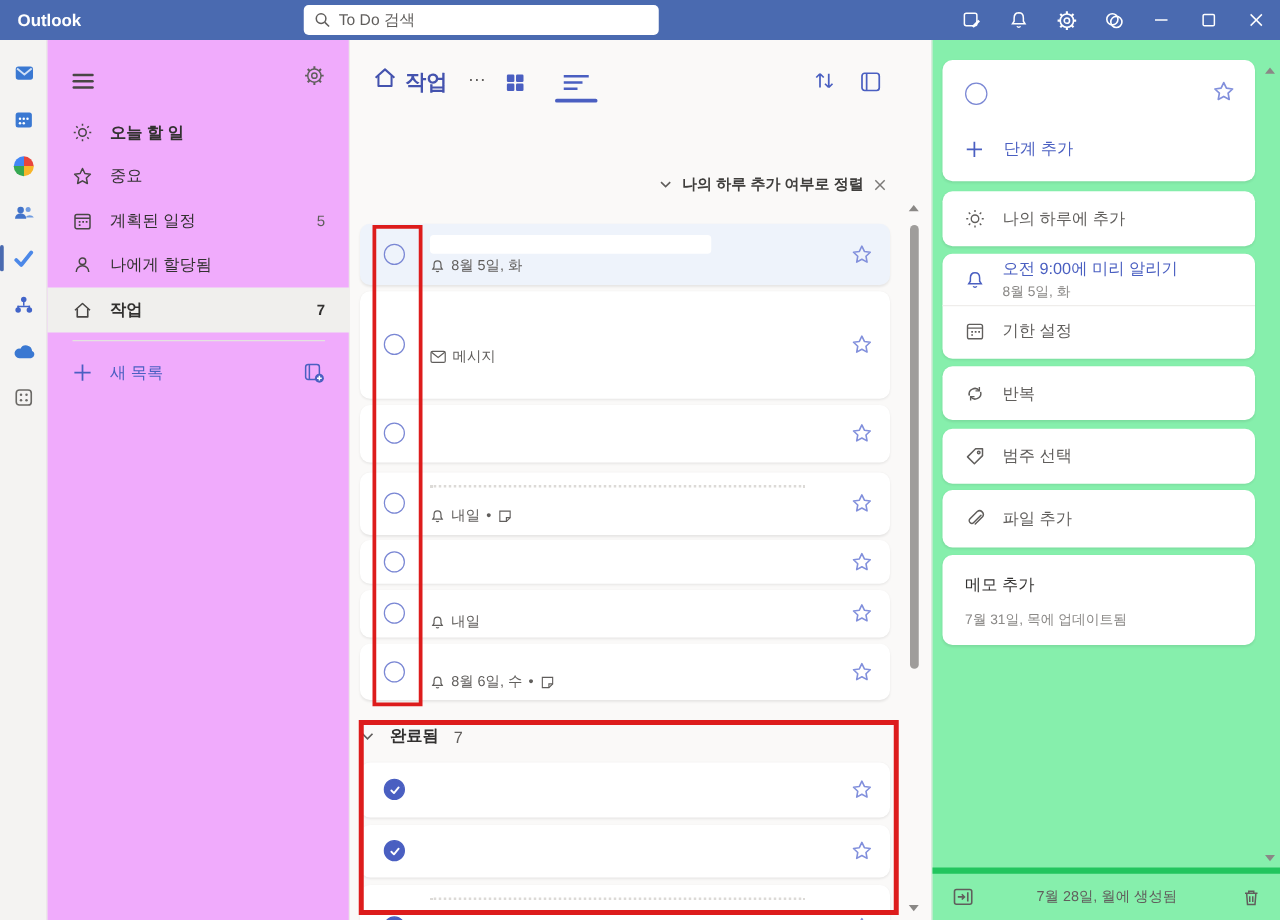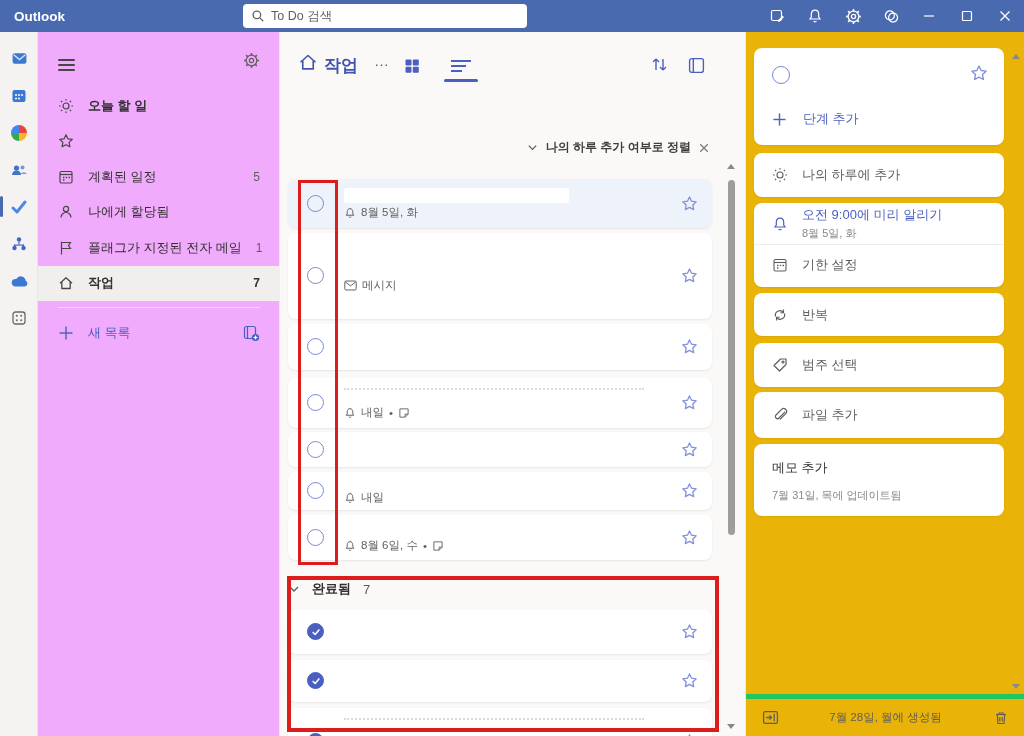--- a/index.html
+++ b/index.html
@@ -75,21 +75,21 @@
   .done-head .cnt { font-size:13px; color:#605e5c; }
 
   .scrollbar { position:absolute; left:444px; top:132px; width:14px; height:572px; }
   .sb-thumb { position:absolute; left:4px; top:16px; width:7px; height:355px; background:#9f9d9b; border-radius:4px; }
   .arr-up { width:0; height:0; border-left:4px solid transparent; border-right:4px solid transparent; border-bottom:5px solid #8a8886; }
   .arr-dn { width:0; height:0; border-left:4px solid transparent; border-right:4px solid transparent; border-top:5px solid #8a8886; }
 
   .anno { position:absolute; border:3px solid #dd1c1c; z-index:40; pointer-events:none; }
 
   
-  .detail { position:absolute; left:745px; top:32px; width:279px; height:704px; background:#eab308; border-left:1px solid #eceae8; }
+  .detail { position:absolute; left:745px; top:32px; width:279px; height:704px; background:#86efac; border-left:1px solid #eceae8; }
   .d-card { position:absolute; left:8px; width:250px; background:#fff; border-radius:8px;
     box-shadow:0 1px 2px rgba(0,0,0,0.08); }
   .d-row { display:flex; align-items:center; gap:14px; padding:0 18px; height:44px; cursor:pointer; }
   .d-row .lbl { font-size:13px; color:#605e5c; }
   .d-circle { position:absolute; left:18px; top:18px; width:18px; height:18px;
     border:1.6px solid #7a87d4; border-radius:50%; cursor:pointer; }
   .d-star { position:absolute; right:16px; top:16px; cursor:pointer; }
   .d-addstep { position:absolute; left:0; bottom:6px; width:100%; height:40px;
     display:flex; align-items:center; padding:0 18px; gap:16px; cursor:pointer; }
   .d-addstep .lbl { font-size:13px; color:#4a5fc1; }
@@ -278,20 +278,21 @@
           </svg>
         </span>
       <span class="lbl">오늘 할 일</span>
     </div>
     <div class="sb-item">
       <span>
         <svg width="16" height="16" viewBox="0 0 16 16" fill="none" stroke="#484644" stroke-width="1.2" stroke-linejoin="round">
         <path d="M8 1.8 L9.9 5.8 L14.3 6.4 L11.1 9.4 L11.9 13.8 L8 11.7 L4.1 13.8 L4.9 9.4 L1.7 6.4 L6.1 5.8 Z"></path>
           </svg>
         </span>
+      <span class="lbl">중요</span>
     </div>
     <div class="sb-item">
       <span>
         <svg width="16" height="16" viewBox="0 0 16 16" fill="none" stroke="#484644" stroke-width="1.2">
         <rect x="2" y="2.5" width="12" height="11.5" rx="1.5"></rect>
             <line x1="2" y1="5.5" x2="14" y2="5.5"></line>
             <g stroke-width="1.4">
               <line x1="5" y1="8.5" x2="6.4" y2="8.5"></line>
               <line x1="7.8" y1="8.5" x2="9.2" y2="8.5"></line>
               <line x1="10.6" y1="8.5" x2="12" y2="8.5"></line>
@@ -303,30 +304,20 @@
       <span class="cnt">5</span>
     </div>
     <div class="sb-item">
       <span>
         <svg width="16" height="16" viewBox="0 0 16 16" fill="none" stroke="#484644" stroke-width="1.2">
         <circle cx="8" cy="5" r="2.6"></circle>
             <path d="M3 13.5 a5 5 0 0 1 10 0"></path>
           </svg>
         </span>
       <span class="lbl">나에게 할당됨</span>
-    </div>
-    <div class="sb-item">
-      <span>
-        <svg width="16" height="16" viewBox="0 0 16 16" fill="none" stroke="#484644" stroke-width="1.2">
-        <line x1="3.5" y1="1.8" x2="3.5" y2="14.5"></line>
-            <path d="M3.5 2.5 H12.5 L10.5 5.5 L12.5 8.5 H3.5"></path>
-          </svg>
-        </span>
-      <span class="lbl">플래그가 지정된 전자 메일</span>
-      <span class="cnt">1</span>
     </div>
     <div class="sb-item bold sel">
       <span>
         <svg width="16" height="16" viewBox="0 0 16 16" fill="none" stroke="#484644" stroke-width="1.3" stroke-linejoin="round">
         <path d="M2 8.2 L8 2.8 L14 8.2"></path>
             <path d="M3.8 7 V13.5 H12.2 V7"></path>
           </svg>
         </span>
       <span class="lbl">작업</span>
       <span class="cnt">7</span>

